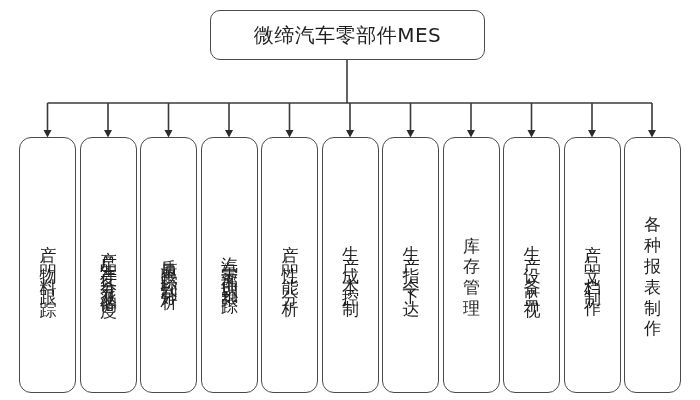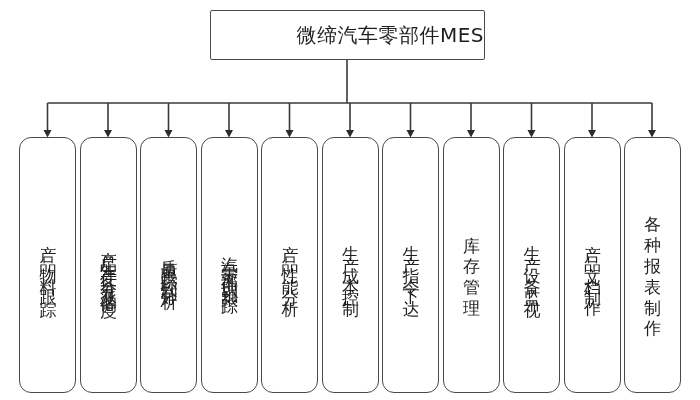--- a/index.html
+++ b/index.html
@@ -45,25 +45,25 @@
 
   
   #root-node {
     position: absolute;
     left: 210px;
     top: 10px;
     width: 275px;
     height: 50px;
     box-sizing: border-box;
     border: 1.6px solid #4a4a4a;
-    border-radius: 2px;
+    border-radius: 10px;
     background: #ffffff;
     display: flex;
     align-items: center;
-    justify-content: flex-end;
+    justify-content: center;
   }
   #root-label {
     font-size: 20px;
     line-height: 1;
     color: #1f1f1f;
     letter-spacing: 0.5px;
     white-space: nowrap;
   }
 
   

